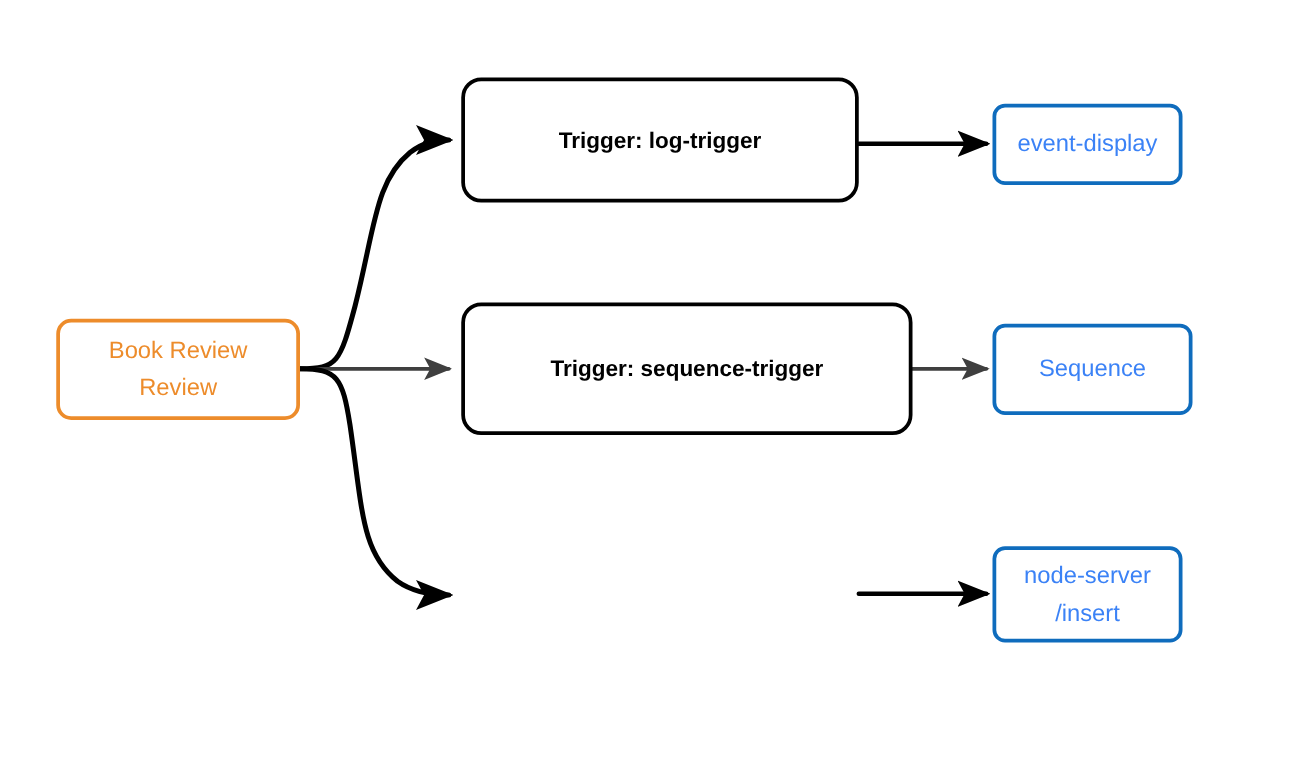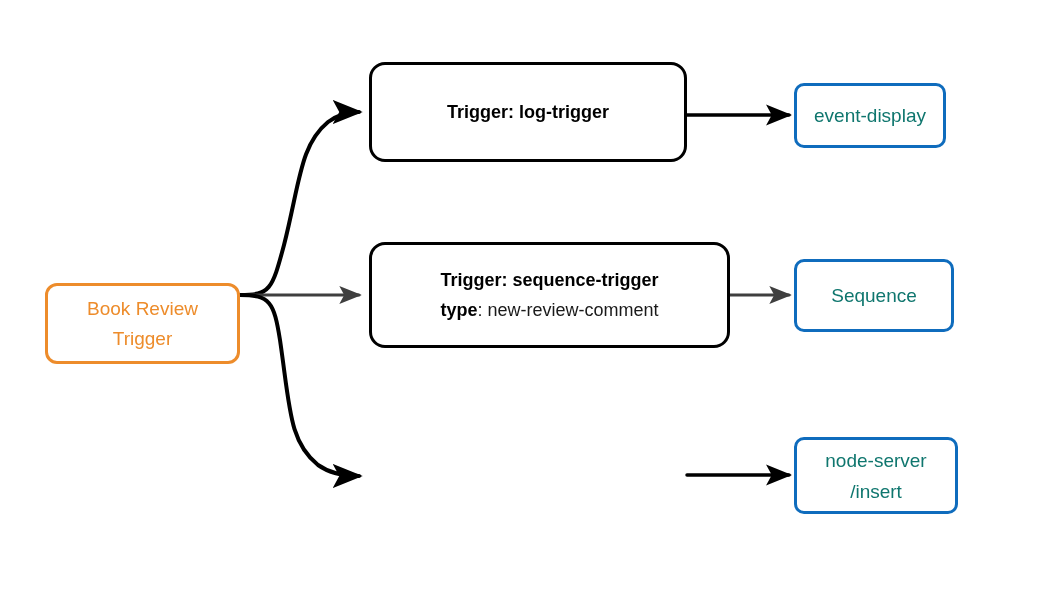--- a/index.html
+++ b/index.html
@@ -36,21 +36,20 @@
     text-align: center;
   }
   
   .node-broker {
     border: 3px solid #ED8C2B;
     border-radius: 12px;
     color: #ED8C2B;
     font-size: 19px;
     line-height: 30px;
     font-weight: 400;
-    margin-top: 28px;
   }
   
   .node-trigger {
     border: 3.5px solid #000000;
     border-radius: 16px;
     color: #1a1a1a;
     font-size: 18px;
     line-height: 30px;
     font-weight: 400;
   }
@@ -58,21 +57,21 @@
     white-space: nowrap;
   }
   .node-trigger b {
     font-weight: 700;
     color: #000000;
   }
   
   .node-sink {
     border: 3px solid #0F6CBD;
     border-radius: 10px;
-    color: #0f766e;
+    color: #3b82f6;
     font-size: 19px;
     line-height: 31px;
     font-weight: 400;
   }
   .node-sink .ln {
     white-space: nowrap;
   }
 </style>
 </head>
 <body>
@@ -97,47 +96,44 @@
 
     <path d="M 687 115 L 789 115" fill="none" stroke="#000000" stroke-width="3.5" stroke-linecap="round" marker-end="url(#arrow-black)"></path>
 
     <path d="M 687 295 L 789 295" fill="none" stroke="#3f3f3f" stroke-width="3" stroke-linecap="round" marker-end="url(#arrow-gray)"></path>
 
     <path d="M 687 475 L 789 475" fill="none" stroke="#000000" stroke-width="3.5" stroke-linecap="round" marker-end="url(#arrow-black)"></path>
   </svg>
 
   <div class="node node-broker" style="left:45px; top:255px; width:195px; height:81px;">
     <span class="ln">Book Review</span>
-    <span class="ln">Trigger</span>
+    <span class="ln">Review</span>
   </div>
 
   <div class="node node-trigger" style="left:369px; top:62px; width:318px; height:100px;">
     <span class="ln">
       <b>Trigger:</b>
       <b>log-trigger</b>
     </span>
   </div>
 
   <div class="node node-trigger" style="left:369px; top:242px; width:361px; height:106px;">
     <span class="ln">
       <b>Trigger:</b>
       <b>sequence-trigger</b>
     </span>
-    <span class="ln">
-      <b>type</b><span>: new-review-comment</span>
-    </span>
   </div>
 
 
   <div class="node node-sink" style="left:794px; top:83px; width:152px; height:65px;">
     <span class="ln">event-display</span>
   </div>
 
   <div class="node node-sink" style="left:794px; top:259px; width:160px; height:73px;">
     <span class="ln">Sequence</span>
   </div>
 
-  <div class="node node-sink" style="left:794px; top:437px; width:164px; height:77px;">
+  <div class="node node-sink" style="left:794px; top:437px; width:152px; height:77px;">
     <span class="ln">node-server</span>
     <span class="ln">/insert</span>
   </div>
 
 </div>
 
 </body></html>

